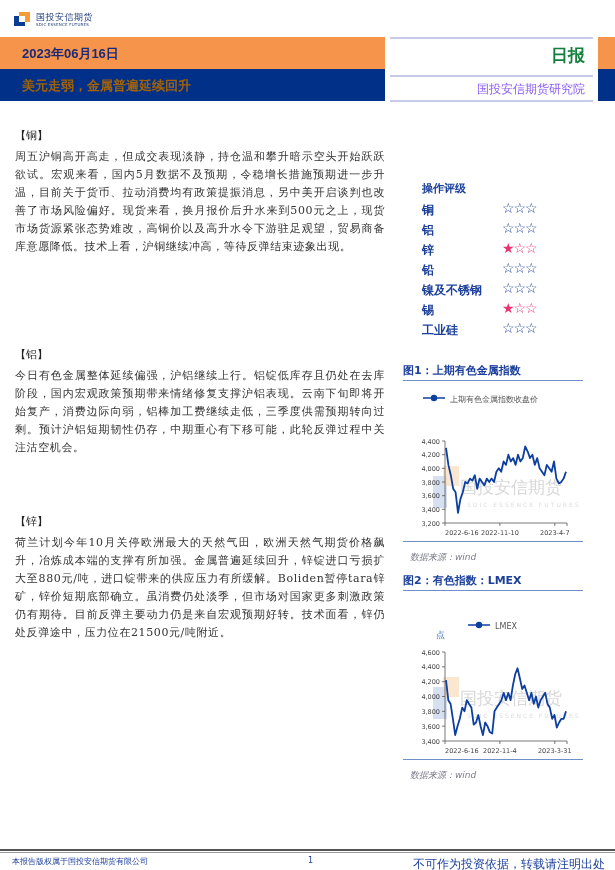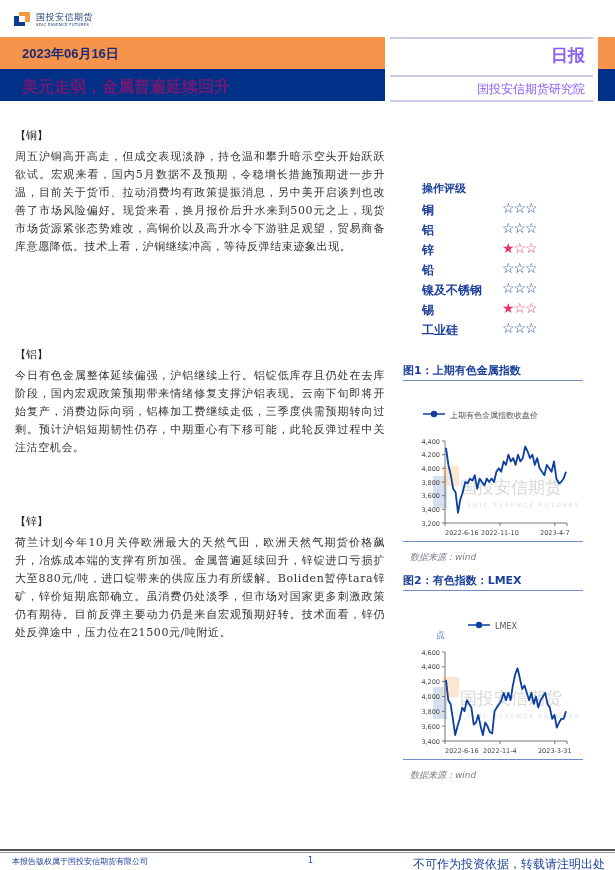--- a/index.html
+++ b/index.html
@@ -15,23 +15,23 @@
   .logo-mark .white { position:absolute; left:5px; top:4px; width:6px; height:6px; background:#fff; }
   .logo-cn { position:absolute; left:22px; top:1px; font-size:9px; color:#1c3a78; letter-spacing:0.5px; white-space:nowrap; }
   .logo-en { position:absolute; left:22px; top:12px; font-size:4px; color:#1c3a78; letter-spacing:0.2px; white-space:nowrap; }
 
   
   .band-orange { left:0; top:37px; width:385px; height:32px; background:#f5944a; }
   .band-blue { left:0; top:69px; width:385px; height:32px; background:#003087; }
   .band-orange-r { left:598px; top:37px; width:17px; height:32px; background:#f5944a; }
   .band-blue-r { left:598px; top:69px; width:17px; height:32px; background:#003087; }
   .date { left:22px; top:45px; font-size:13px; font-weight:bold; color:#1b2a78; font-family:"Liberation Sans", sans-serif; }
-  .headline { left:22px; top:77px; font-size:16px; font-weight:bold; color:#701a75; }
+  .headline { left:22px; top:77px; font-size:13px; font-weight:bold; color:#a16207; }
   .hr-line { height:2px; background:#c8cbe8; left:390px; width:203px; }
-  .daily { right:30px; top:44px; font-size:17px; font-weight:bold; color:#8b5cf6; }
+  .daily { right:30px; top:44px; font-size:17px; font-weight:bold; color:#15803d; }
   .institute { right:30px; top:81px; font-size:12px; color:#8b5cf6; }
 
   
   .section-title { left:15px; font-size:11px; color:#222; }
   .para { left:15px; width:370px; font-size:11px; line-height:18px; color:#333; letter-spacing:0.6px;
           text-align:justify; font-family:"DejaVu Serif", serif; }
 
   
   .rating-title { left:422px; top:181px; font-size:11px; font-weight:bold; color:#1b3f9a; }
   .rating-row { left:422px; width:130px; height:20px; }
@@ -112,21 +112,21 @@
   <span class="rating-name">锡</span>
   <span class="rating-stars" style="color:#e8336e">★☆☆</span>
 </div>
 <div class="abs rating-row" style="top:322px">
   <span class="rating-name">工业硅</span>
   <span class="rating-stars" style="color:#1b3f9a">☆☆☆</span>
 </div>
 
 <div class="abs fig-title" style="top:363px">图1：上期有色金属指数</div>
 <div class="abs fig-rule" style="top:380px"></div>
-<div class="abs" style="left:423px;top:403px;">
+<div class="abs" style="left:423px;top:387px;">
   <svg width="22" height="8" style="vertical-align:middle">
     <line x1="0" y1="4" x2="22" y2="4" stroke="#0d3fa0" stroke-width="1.5"></line>
     <circle cx="11" cy="4" r="3.2" fill="#0d3fa0"></circle>
   </svg>
   <span class="legend-text">上期有色金属指数收盘价</span>
 </div>
 <svg class="abs" style="left:400px;top:430px" width="180" height="110" id="chart1">
     <rect x="33" y="46" width="14" height="32" fill="#c5d3ea" opacity="0.7"></rect>
     <rect x="43" y="36" width="16" height="20" fill="#f9d7b0" opacity="0.6"></rect>
     <text x="60" y="63" font-size="17" fill="#d8d8d8">国投安信期货</text>

